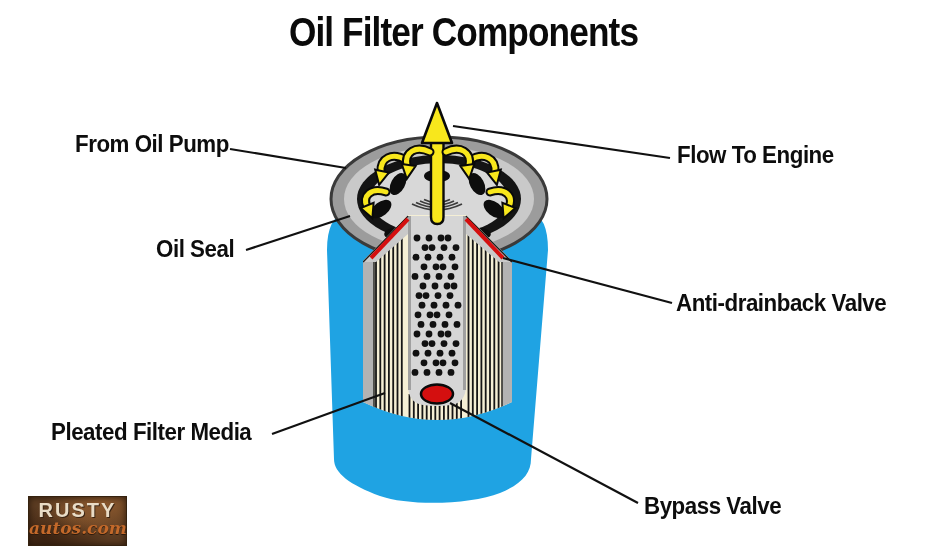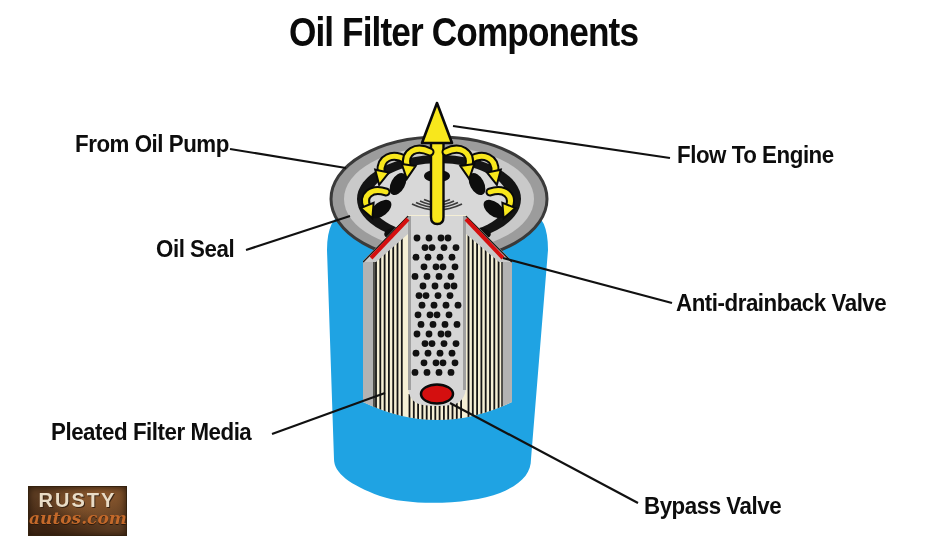--- a/index.html
+++ b/index.html
@@ -19,21 +19,21 @@
     letter-spacing:-.5px;white-space:nowrap;transform:scaleX(.93);
     transform-origin:left top;line-height:26px;
   }
   .lbl-from-oil-pump{left:75px;top:131px;}
   .lbl-flow-to-engine{left:677px;top:142px;}
   .lbl-oil-seal{left:156px;top:236px;}
   .lbl-anti-drainback{left:676px;top:290px;}
   .lbl-pleated-media{left:51px;top:419px;}
   .lbl-bypass-valve{left:644px;top:493px;}
   .logo{
-    position:absolute;left:28px;top:486px;width:97px;height:48px;
+    position:absolute;left:28px;top:496px;width:97px;height:48px;
     background:
       radial-gradient(ellipse at 75% 15%, rgba(150,95,48,.85), transparent 55%),
       radial-gradient(ellipse at 15% 85%, rgba(55,32,16,.9), transparent 55%),
       radial-gradient(ellipse at 45% 45%, rgba(165,105,52,.45), transparent 55%),
       #5c3c22;
     border:1px solid #35220f;
     box-shadow:inset 0 0 7px rgba(30,16,6,.85);
     overflow:hidden;
   }
   .logo-line1{

